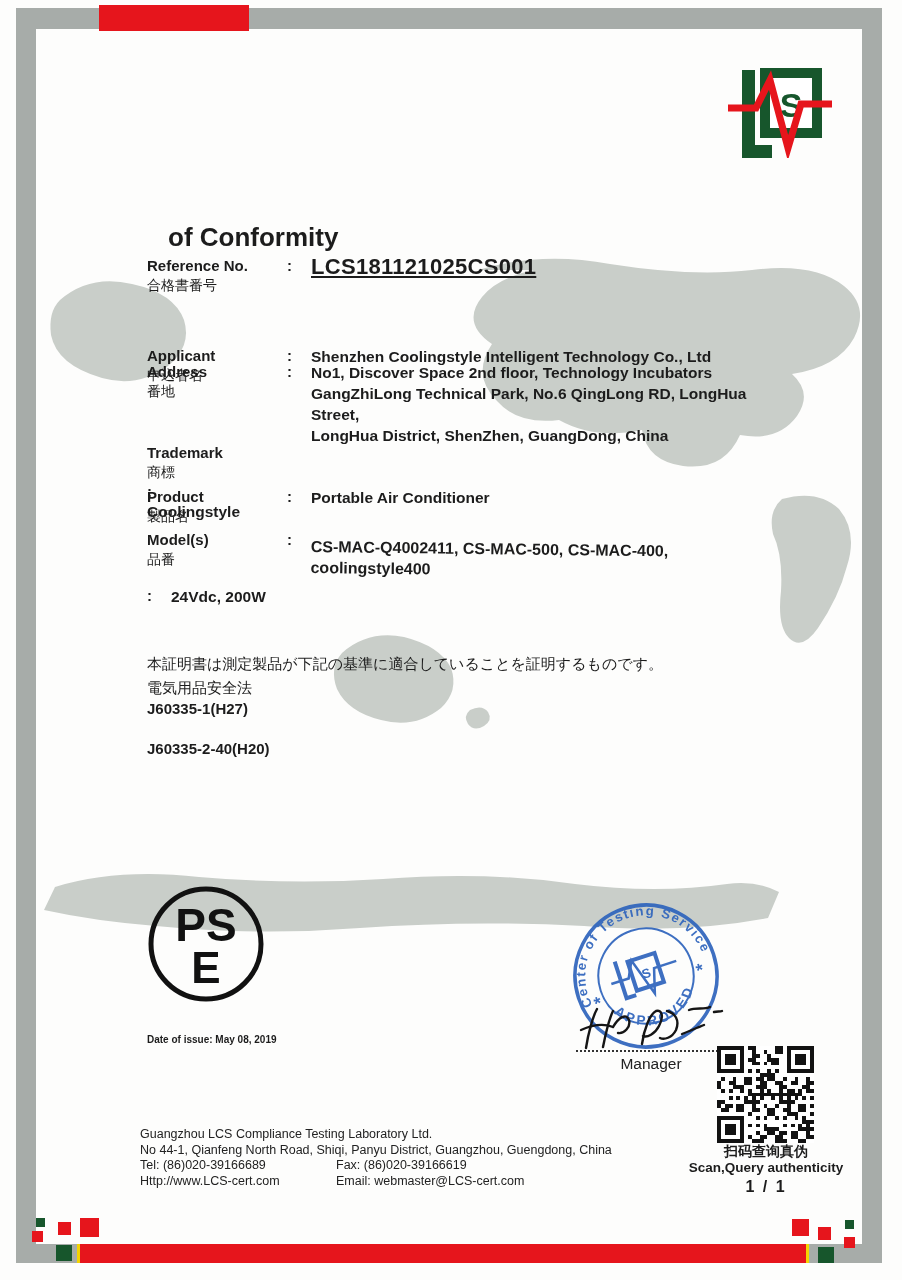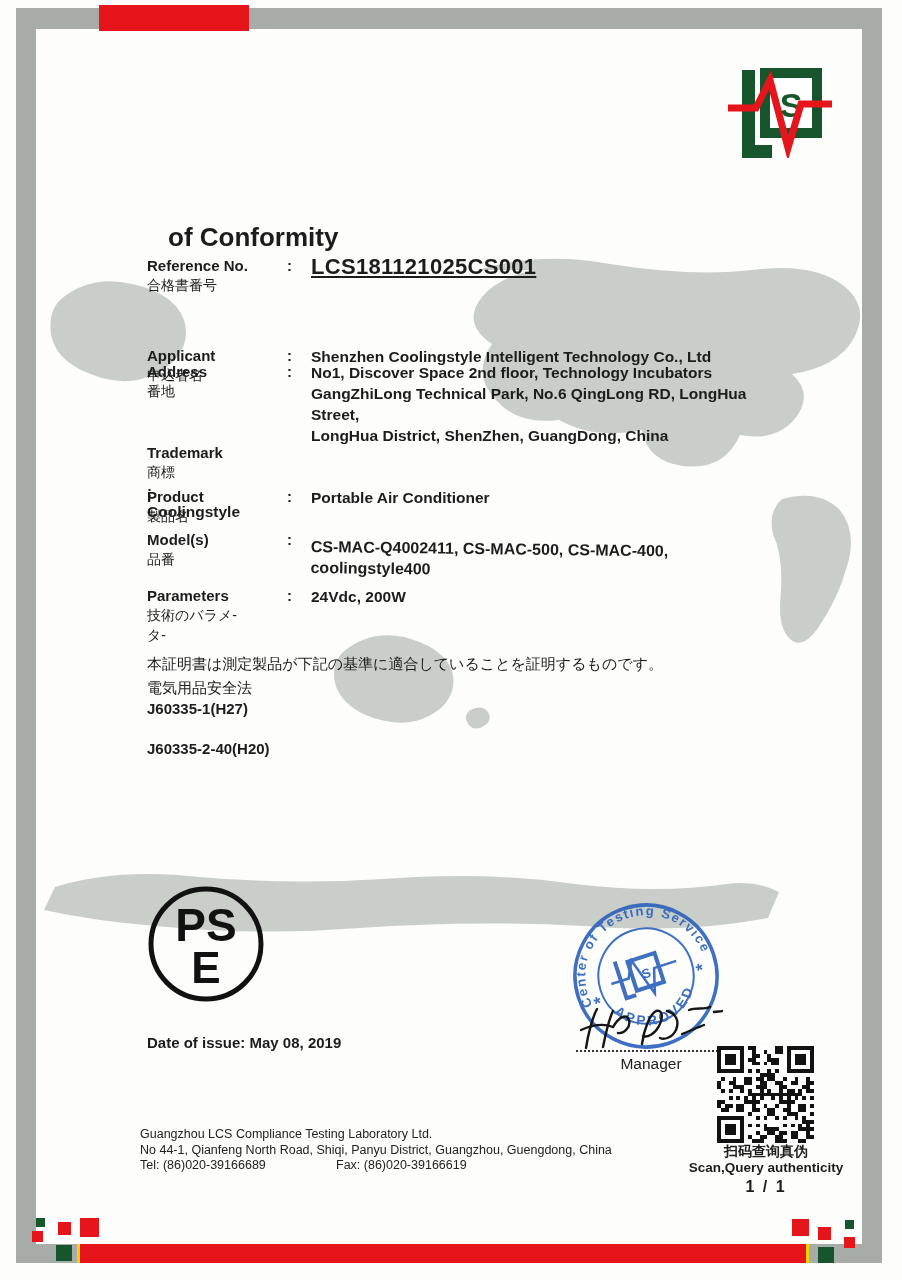--- a/index.html
+++ b/index.html
@@ -46,21 +46,21 @@
   
   .jp-text{position:absolute;left:147px;width:640px;font-size:15px;line-height:24px;white-space:pre-line;}
   .stmt{top:652px;}
   .std{position:absolute;left:147px;font-weight:bold;font-size:15px;}
   .std1{top:700px;}
   .std2{top:740px;}
   .notes{top:764px;line-height:25px;}
   
   .pse{position:absolute;left:146px;top:884px;width:120px;height:120px;}
   
-  .date-issue{position:absolute;left:147px;top:1034px;font-weight:bold;font-size:15px;}
+  .date-issue{position:absolute;left:147px;top:1034px;font-weight:bold;font-size:10px;}
   
   .stamp{position:absolute;left:570px;top:900px;width:152px;height:152px;opacity:.92;}
   .signature{position:absolute;left:576px;top:1004px;width:150px;height:48px;}
   .sig-line{position:absolute;left:576px;top:1050px;width:150px;border-top:2px dotted #333;}
   .sig-title{position:absolute;left:576px;top:1055px;width:150px;text-align:center;font-size:15.5px;color:#222;}
   
   .qr{position:absolute;left:717px;top:1046px;width:97px;height:97px;}
   .qr-cap-zh{position:absolute;left:690px;top:1143px;width:152px;text-align:center;font-weight:bold;font-size:14px;}
   .qr-cap-en{position:absolute;left:678px;top:1160px;width:176px;text-align:center;font-weight:bold;font-size:13.5px;}
   .page-num{position:absolute;left:690px;top:1178px;width:152px;text-align:center;font-weight:bold;font-size:16px;letter-spacing:2px;}
@@ -163,25 +163,20 @@
   </div>
   <div class="field-row row-model">
     <div class="field-label">
         <span class="en">Model(s)</span>
         <span class="jp">品番</span>
       </div>
     <div class="field-colon">:</div>
     <div class="field-value">CS-MAC-Q4002411, CS-MAC-500, CS-MAC-400, coolingstyle400</div>
   </div>
   <div class="field-row row-param">
-    <div class="field-label">
-        <span class="en">Parameters</span>
-        <span class="jp">技術のバラメ-
-タ-</span>
-      </div>
     <div class="field-colon">:</div>
     <div class="field-value">24Vdc, 200W</div>
   </div>
 
   <div class="jp-text stmt">本証明書は測定製品が下記の基準に適合していることを証明するものです。
 電気用品安全法</div>
   <div class="std std1">J60335-1(H27)</div>
   <div class="std std2">J60335-2-40(H20)</div>
 
   <svg class="pse" viewBox="0 0 120 120">
@@ -439,15 +434,19 @@
   <div class="qr-cap-en">Scan,Query authenticity</div>
   <div class="page-num">1 / 1</div>
 
   <div class="footer">
     <div>Guangzhou LCS Compliance Testing Laboratory Ltd.</div>
     <div>No 44-1, Qianfeng North Road, Shiqi, Panyu District, Guangzhou, Guengdong, China</div>
     <div class="cols">
       <span class="c1">Tel: (86)020-39166689</span>
       <span>Fax: (86)020-39166619</span>
     </div>
+    <div class="cols">
+      <span class="c1">Http://www.LCS-cert.com</span>
+      <span>Email: webmaster@LCS-cert.com</span>
+    </div>
   </div>
 
 </div>
 
 </body></html>

